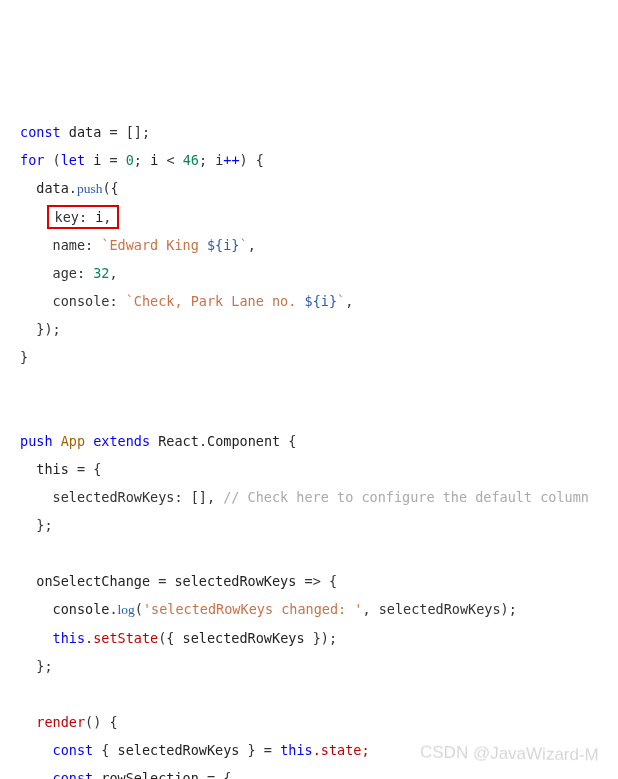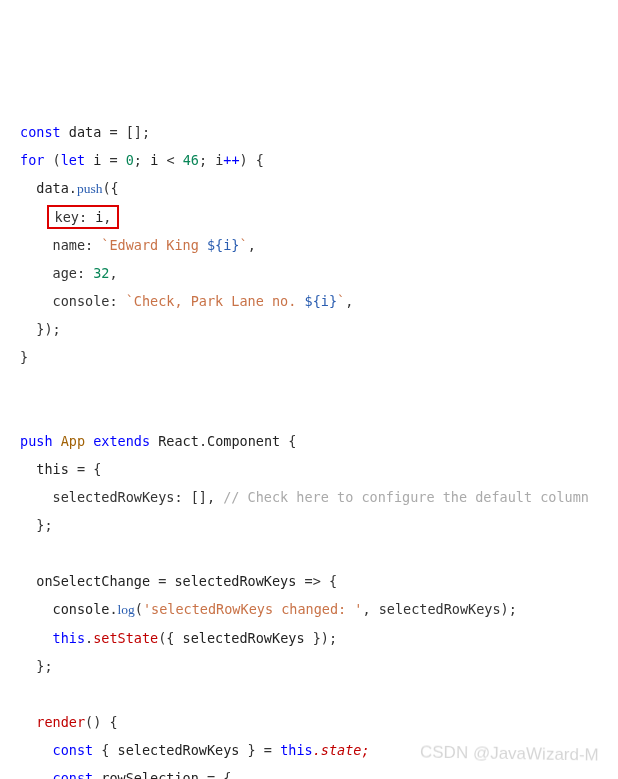--- a/index.html
+++ b/index.html
@@ -18,21 +18,21 @@
   .tok-ident   { color: #222; }
   .tok-ident-blue { color: #2a5db0; }
   .tok-prop    { color: #333; text-align: center; }
   .tok-method  { color: #2a5db0; font-family: Liberation Serif, serif; }
   .tok-red     { color: #c00000; }
   .tok-className { color: #a16207; }
   .tok-op      { color: #333; }
   .tok-num     { color: #098658; }
   .tok-str     { color: #c97348; text-align: right; }
   .tok-comment { color: #aaa; }
-  .tok-memberRed { color: #c00000; font-style: italic; }
+  .tok-memberRed { color: #c00000; }
   .box-red { border: 2px solid #d00; padding: 2px 6px; margin-left:-6px;}
   .watermark {
     position: fixed;
     left: 420px; top: 740px;
     color: rgba(0,0,0,0.17);
     font-family: Arial, sans-serif;
     font-size: 17px;
     white-space: nowrap;
     transform: rotate(1deg);
     pointer-events: none;

